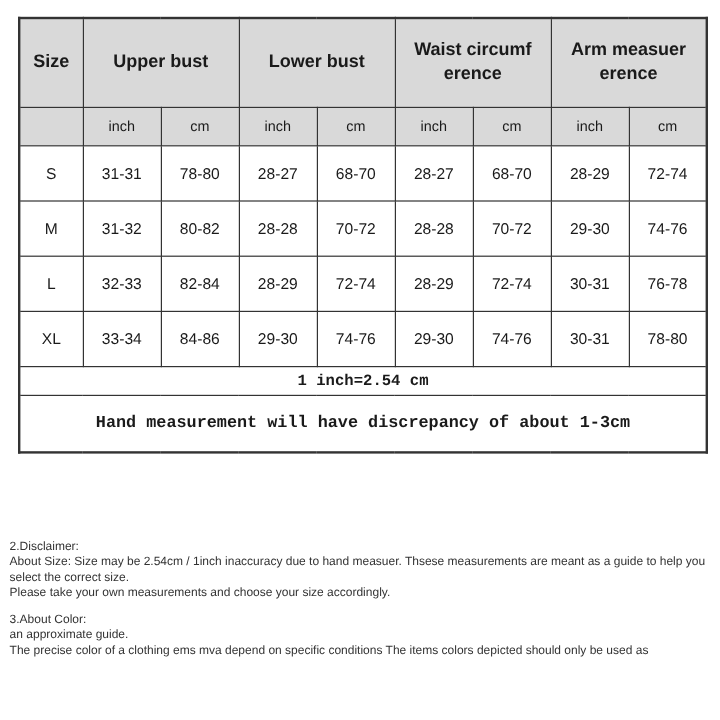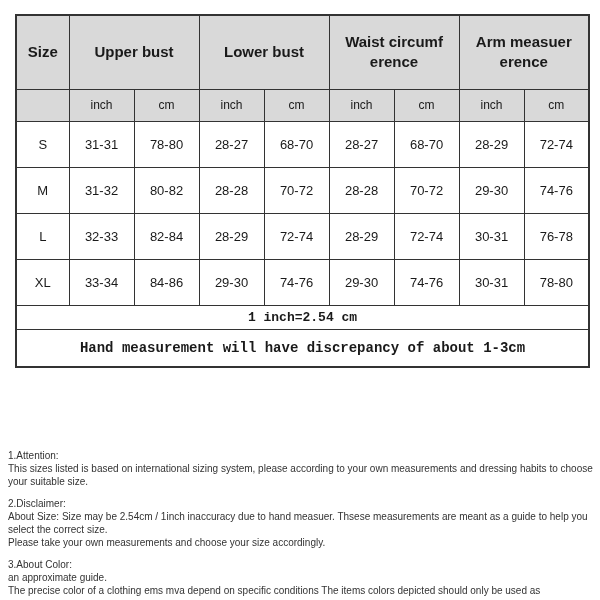--- a/index.html
+++ b/index.html
@@ -46,21 +46,21 @@
   }
   .foot-row-1 td {
     height: 24px;
     font-family: "Liberation Mono", "DejaVu Sans Mono", monospace;
     font-weight: bold;
     font-size: 13px;
     background: #ffffff;
     margin-left: 13px;
   }
   .foot-row-2 td {
-    height: 38px;
+    height: 48px;
     font-family: "Liberation Mono", "DejaVu Sans Mono", monospace;
     font-weight: bold;
     font-size: 14px;
     background: #ffffff;
   }
   .notes {
     position: absolute;
     left: 8px; top: 449px;
     width: 586px;
     font-size: 10px;
@@ -153,24 +153,20 @@
       <td colspan="9">1 inch=2.54 cm</td>
     </tr>
     <tr class="foot-row-2">
       <td colspan="9">Hand measurement will have discrepancy of about 1-3cm</td>
     </tr>
   </tbody>
 </table>
 
 <div class="notes">
   <div class="note">
-    <div class="note-heading">1.Attention:</div>
-    <div class="note-line">This sizes listed is based on international sizing system, please according to your own measurements and dressing habits to choose your suitable size.</div>
-  </div>
-  <div class="note">
     <div class="note-heading">2.Disclaimer:</div>
     <div class="note-line">About Size: Size may be 2.54cm / 1inch inaccuracy due to hand measuer. Thsese measurements are meant as a guide to help you select the correct size.</div>
     <div class="note-line">Please take your own measurements and choose your size accordingly.</div>
   </div>
   <div class="note">
     <div class="note-heading">3.About Color:</div>
     <div class="note-line">an approximate guide.</div>
     <div class="note-line">The precise color of a clothing ems mva depend on specific conditions The items colors depicted should only be used as</div>
   </div>
 

